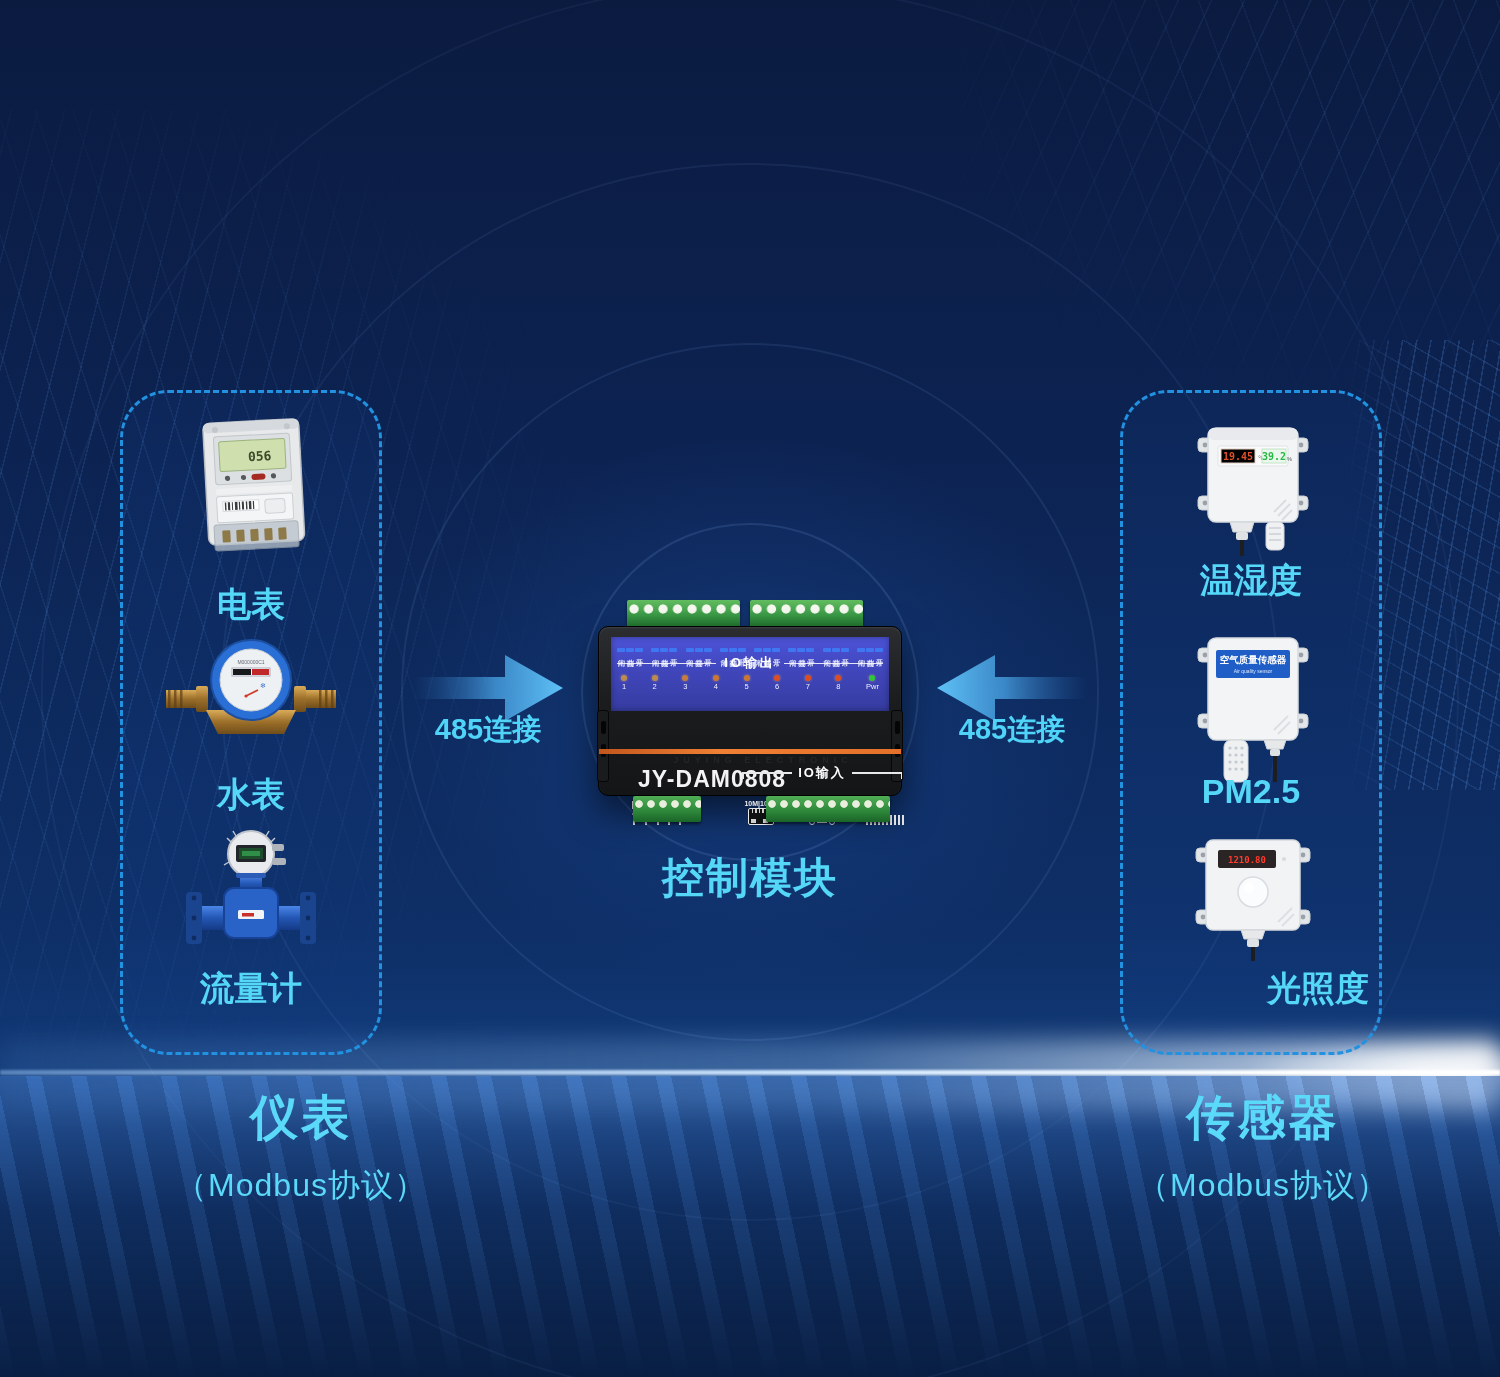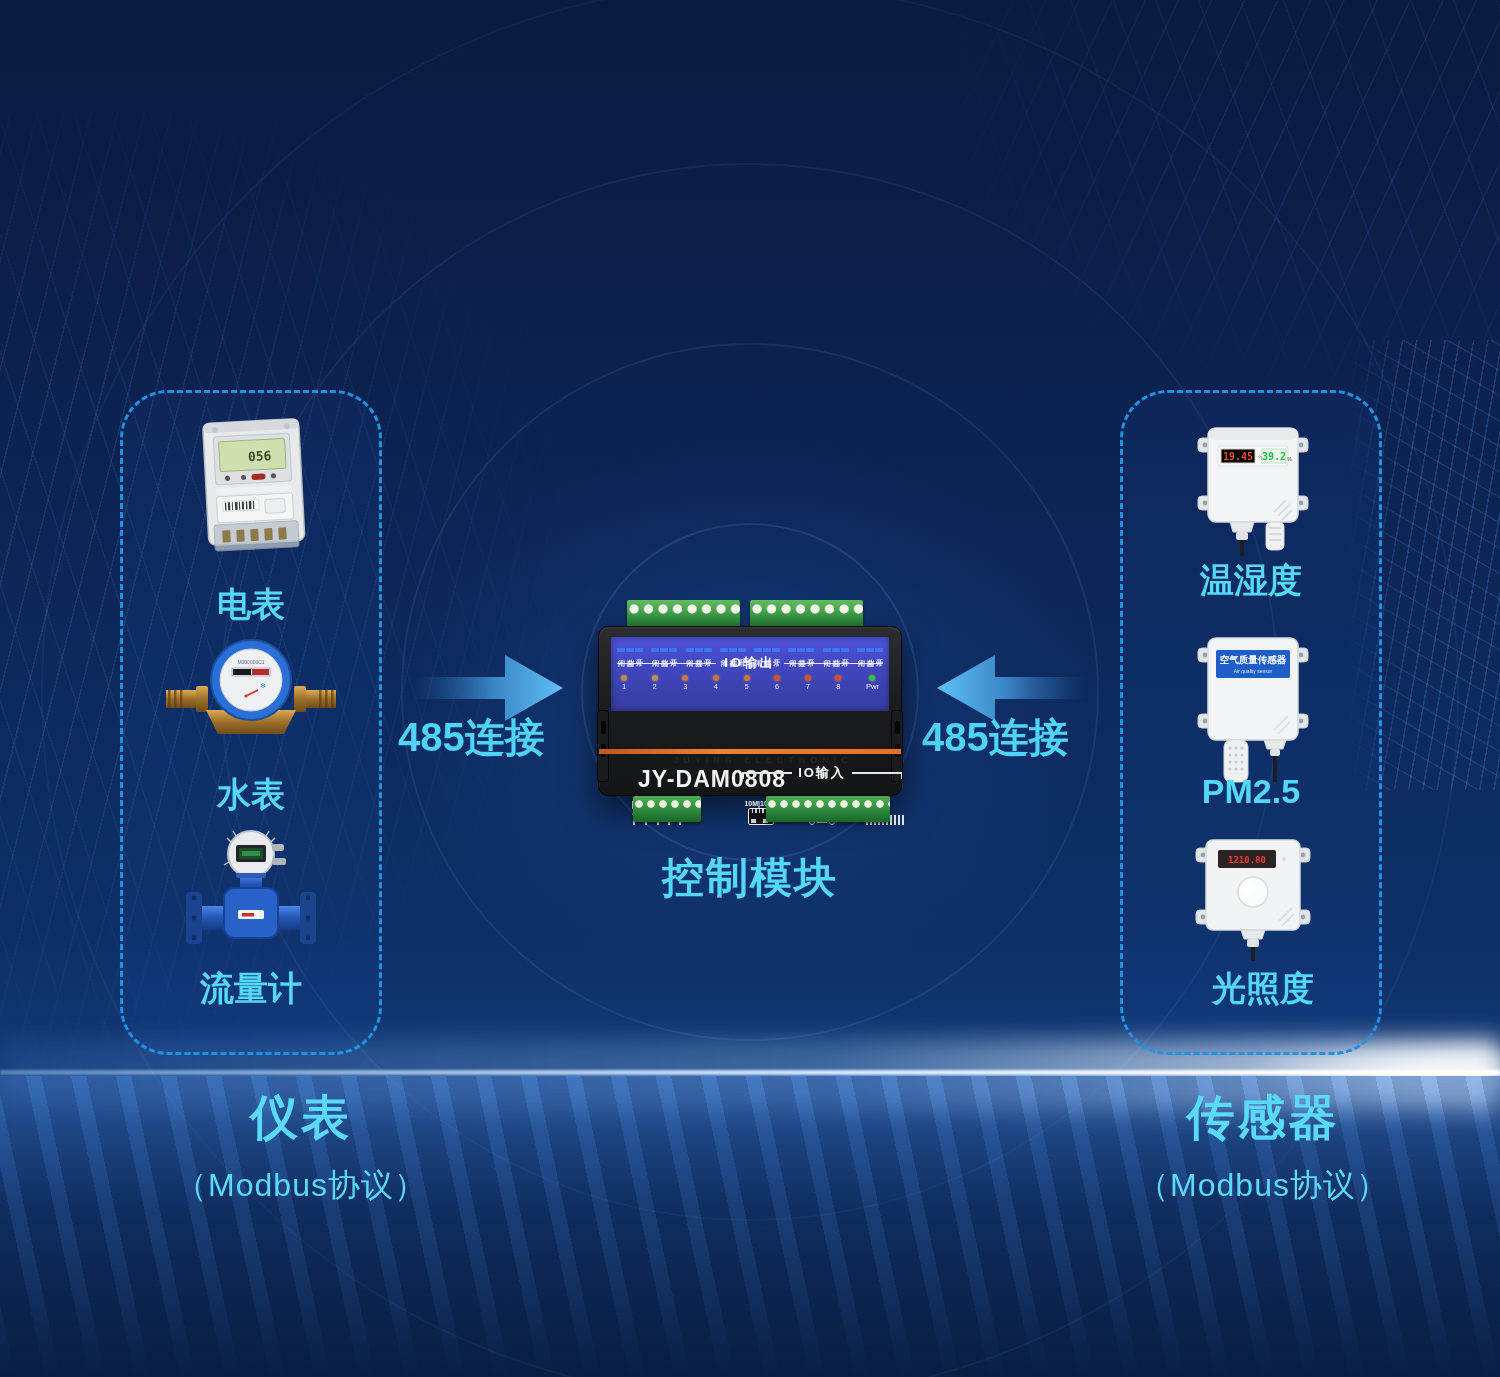--- a/index.html
+++ b/index.html
@@ -55,21 +55,21 @@
   .device-box{ position:absolute; top:390px; width:262px; height:665px;
     border:3px dashed #2191e0; border-radius:48px; background:rgba(32,92,190,.10); }
   .device-box.left{ left:120px; }
   .device-box.right{ left:1120px; }
   .dev-label{ position:absolute; width:262px; text-align:center; font-size:34px; color:#55d7f8; font-weight:600; }
 
   .dev-img{ position:absolute; }
 
   
   .arrow{ position:absolute; top:652px; width:152px; height:72px; }
-  .link-label{ position:absolute; top:710px; width:180px; text-align:left; font-size:40px; color:#4fd3f7; font-weight:600; }
+  .link-label{ position:absolute; top:710px; width:180px; text-align:center; font-size:29px; color:#4fd3f7; font-weight:600; }
 
   
   .module{ position:absolute; left:588px; top:592px; width:324px; height:238px; }
   .tstrip{ position:absolute; height:28px; border-radius:2px;
     background-image:
       radial-gradient(circle at 7px 9px, #f6f9ef 0 4.2px, rgba(0,0,0,0) 5px),
       linear-gradient(180deg,#63bd60 0%,#3a9a46 55%,#1f702e 100%);
     background-size:14.5px 100%, 100% 100%; background-repeat:repeat-x, no-repeat;
     box-shadow:0 2px 3px rgba(0,0,0,.5); }
   .tstrip.small{ height:26px;
@@ -393,21 +393,21 @@
     <circle cx="75" cy="56" r="15" fill="#fbfcfd" stroke="#d8dce0" stroke-width="1.5"></circle>
     <circle cx="71" cy="52" r="5" fill="#ffffff" opacity=".9"></circle>
     <g stroke="#dcdfe3" stroke-width="2">
         <path d="M100 86 L114 72"></path>
         <path d="M104 90 L116 78"></path>
       </g>
     <path d="M63 94 h24 l-3 9 h-18 z" fill="#e6e8ea" stroke="#cdd2d6"></path>
     <rect x="69" y="103" width="12" height="8" rx="2" fill="#dfe2e5"></rect>
     <rect x="73" y="111" width="4" height="14" fill="#1d1e20"></rect>
   </svg>
-  <div class="dev-label" style="left:1132px; top:966px;">光照度</div>
+  <div class="dev-label" style="left:1187px; top:966px;">光照度</div>
 
   <svg class="arrow" style="left:413px;" width="152" height="72">
     <defs>
         <linearGradient id="agl" x1="0" y1="0" x2="1" y2="0">
       <stop offset="0" stop-color="#2c6cb4" stop-opacity="0"></stop>
           <stop offset=".55" stop-color="#4aa6e8" stop-opacity=".75"></stop>
           <stop offset="1" stop-color="#5fc2f6"></stop>
     </linearGradient>
       </defs>
     <polygon points="0,25 92,25 92,3 150,36 92,69 92,47 0,47" fill="url(#agl)"></polygon>

